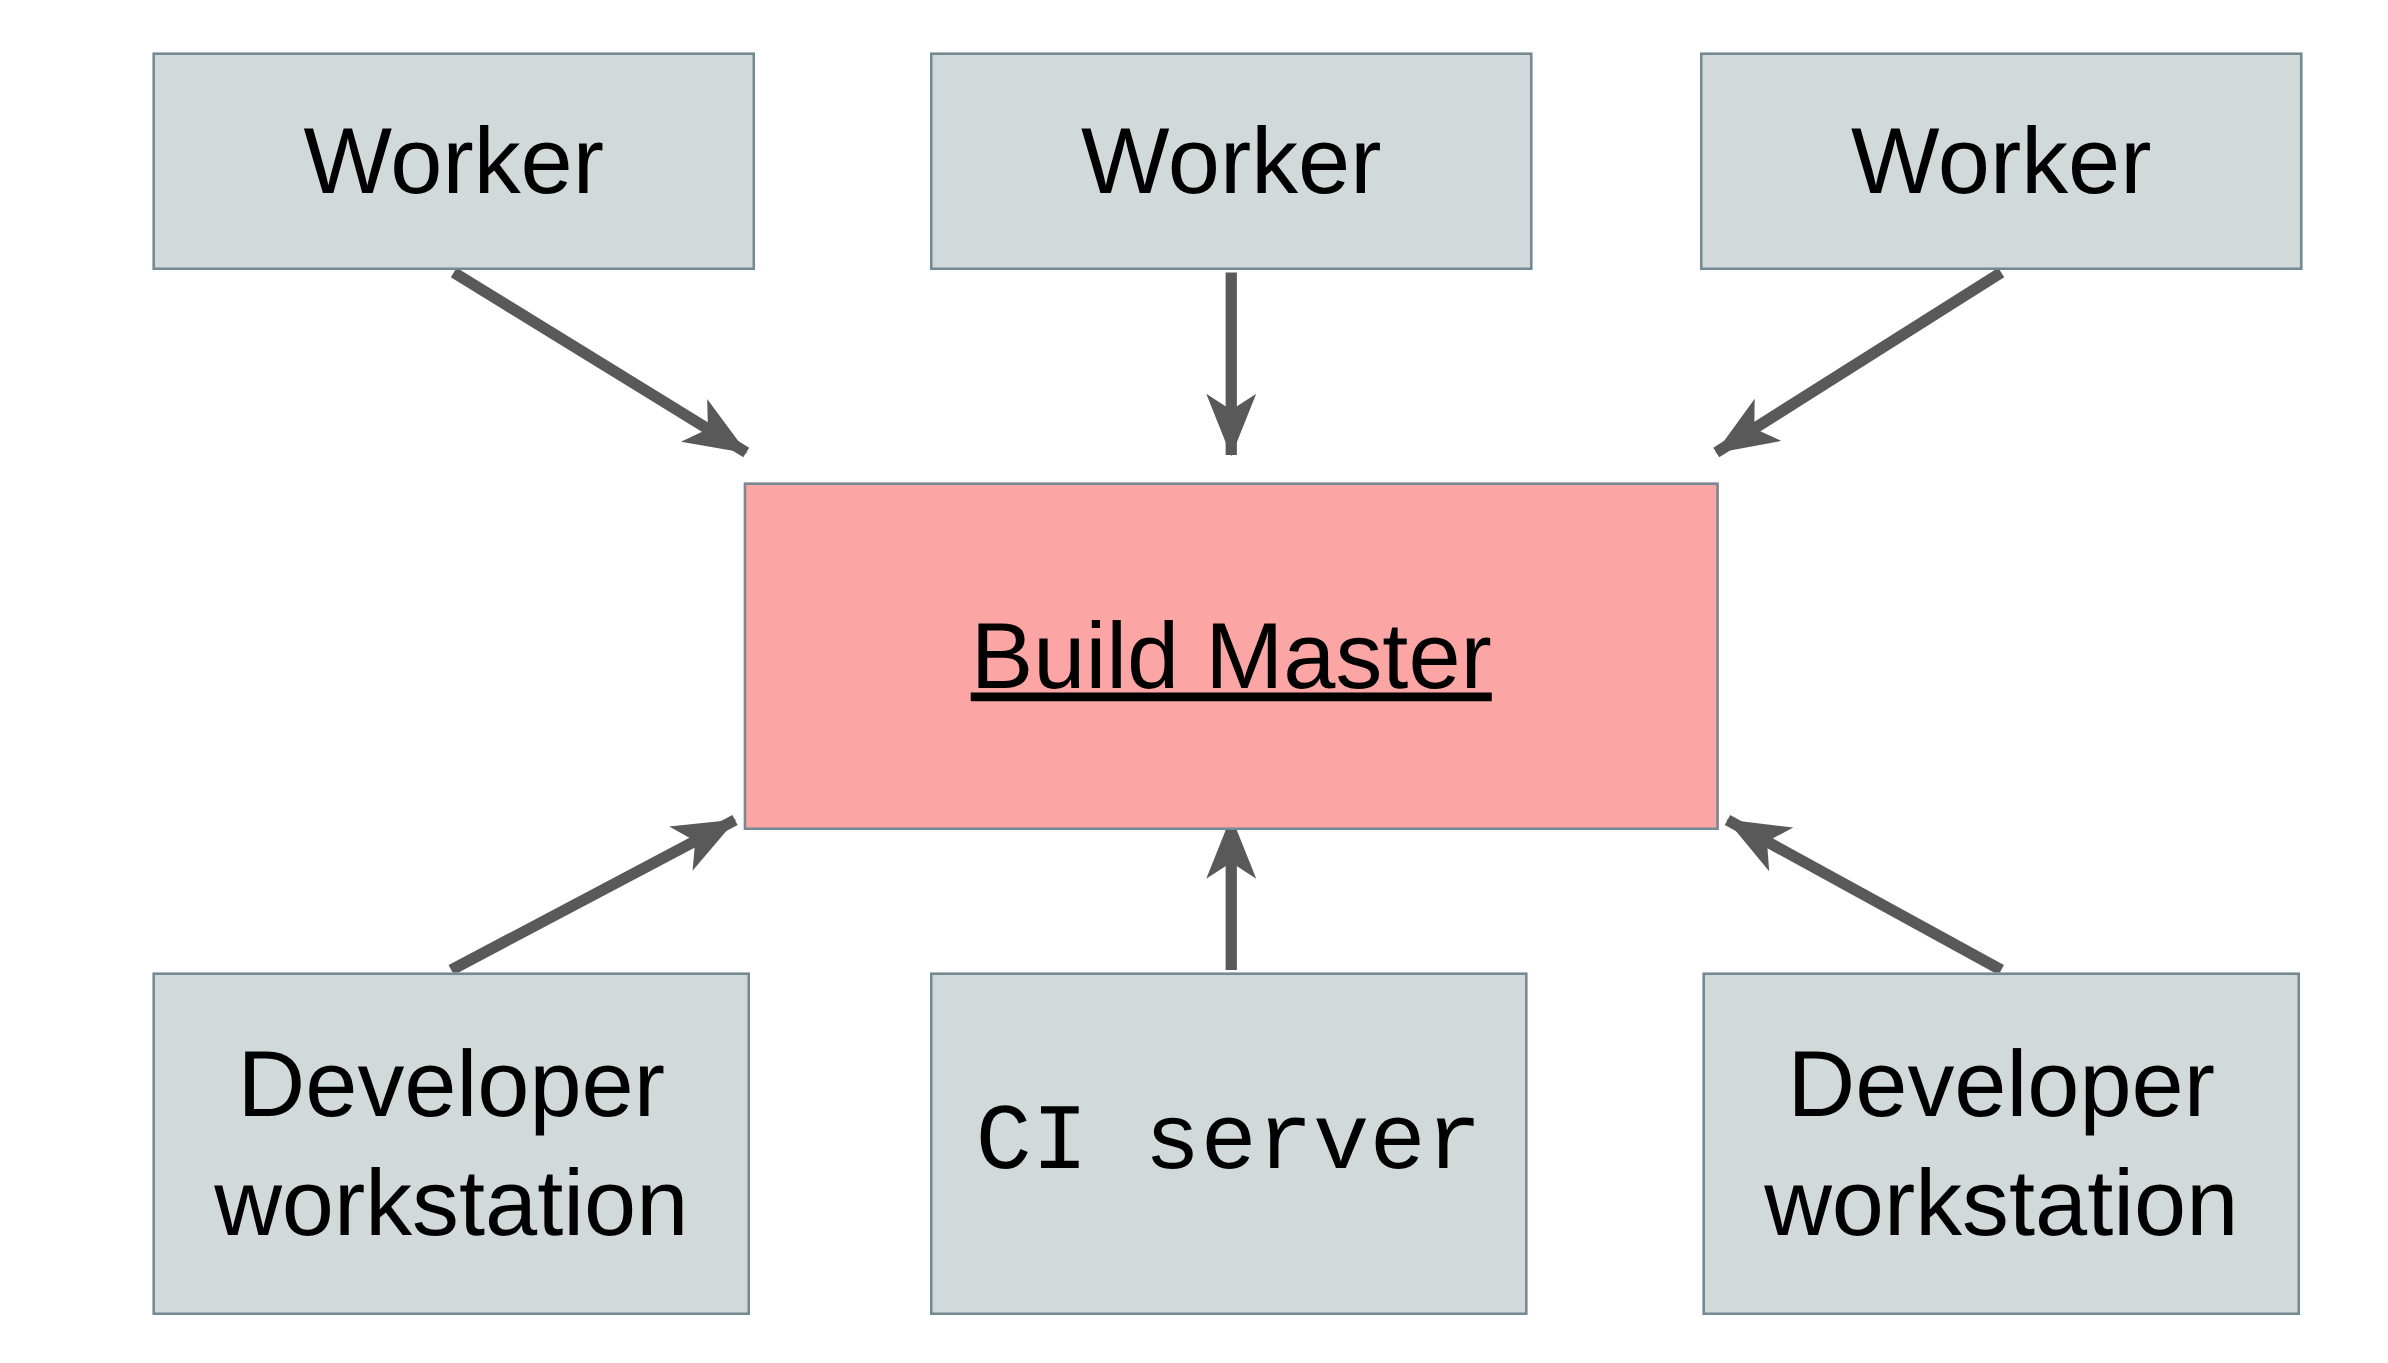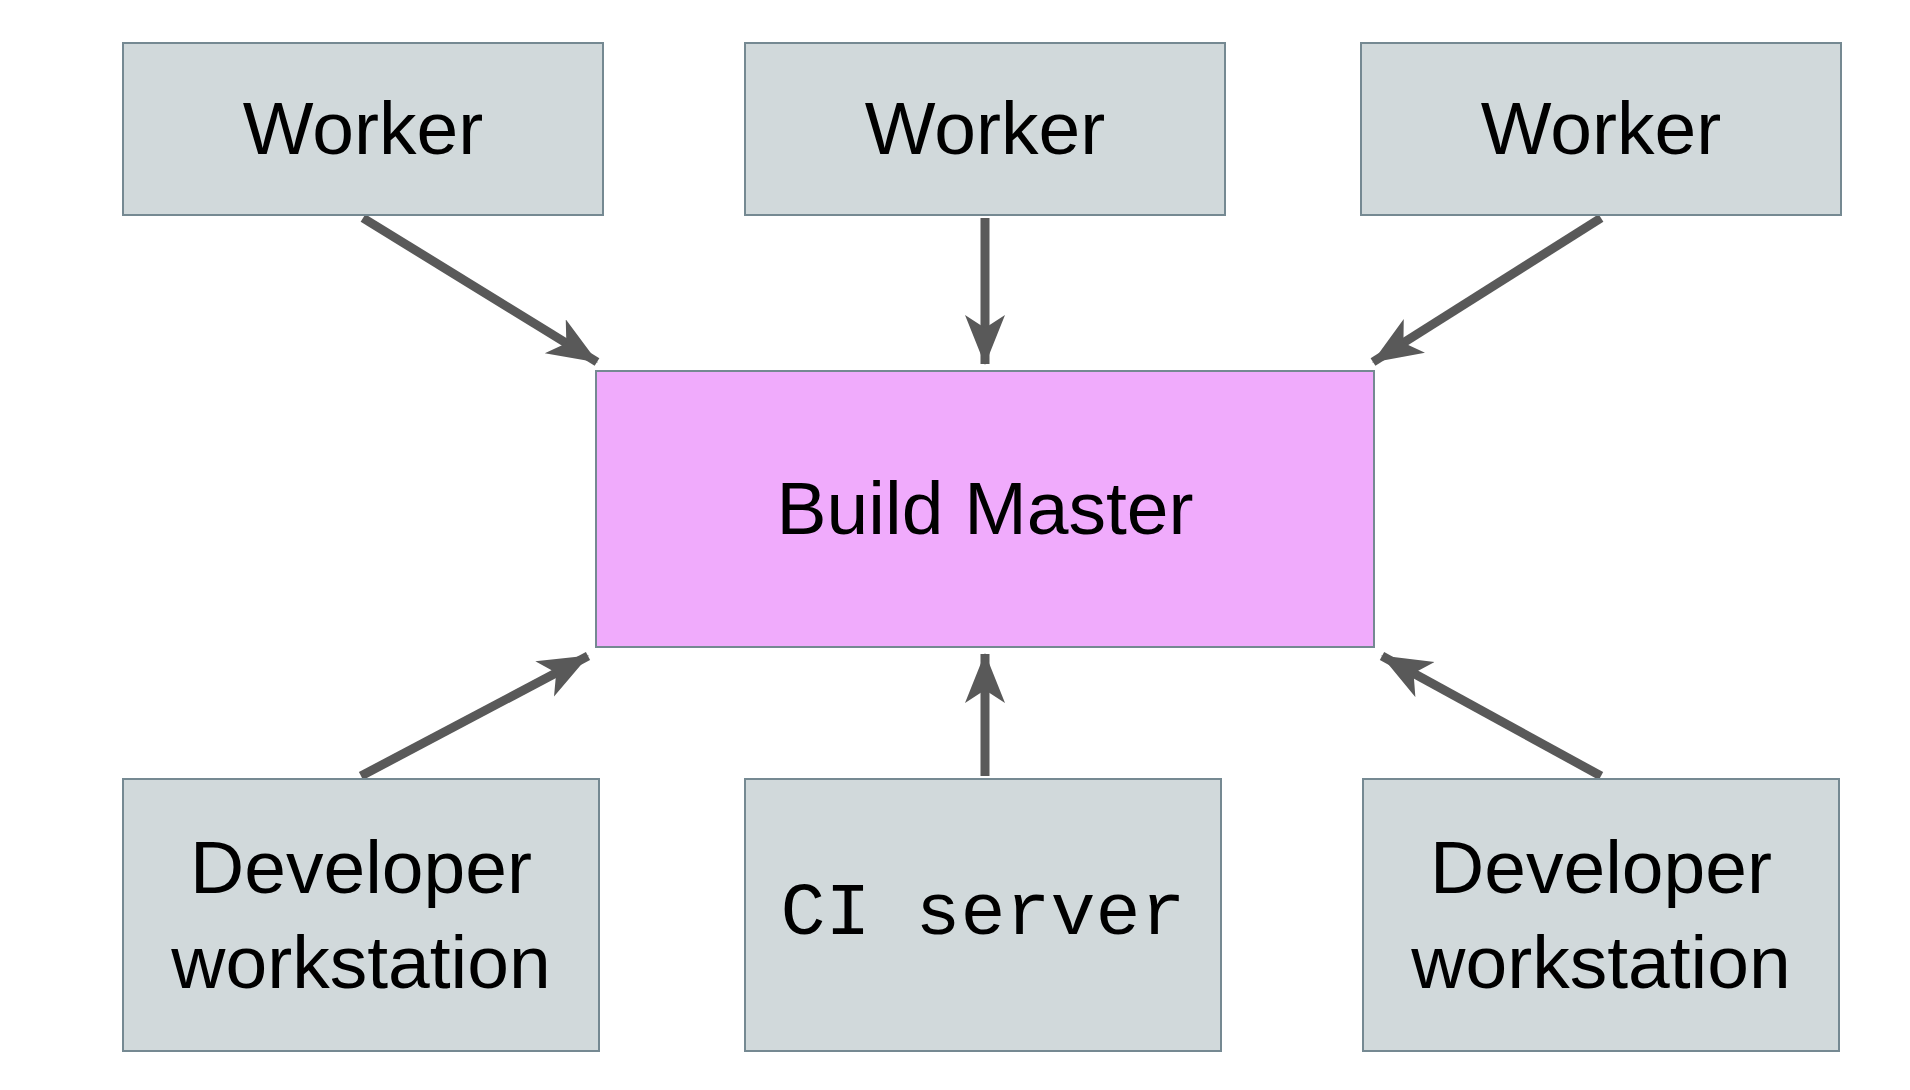--- a/index.html
+++ b/index.html
@@ -64,21 +64,21 @@
   <div id="node-group">
       <div class="node" style="left: 122px; top: 42px; width: 482px; height: 174px; background: rgb(209, 217, 219); border-color: rgb(117, 137, 146);">
         <span class="node-label" style="color: rgb(0, 0, 0);">Worker</span>
       </div>
       <div class="node" style="left: 744px; top: 42px; width: 482px; height: 174px; background: rgb(209, 217, 219); border-color: rgb(117, 137, 146);">
         <span class="node-label" style="color: rgb(0, 0, 0);">Worker</span>
       </div>
       <div class="node" style="left: 1360px; top: 42px; width: 482px; height: 174px; background: rgb(209, 217, 219); border-color: rgb(117, 137, 146);">
         <span class="node-label" style="color: rgb(0, 0, 0);">Worker</span>
       </div>
-      <div class="node" style="left: 595px; top: 370px; width: 780px; height: 278px; background: #f0abfc; border-color: rgb(117, 137, 146);">
+      <div class="node" style="left: 595px; top: 386px; width: 780px; height: 278px; background: #fca5a5; border-color: rgb(117, 137, 146); text-decoration: underline;">
         <span class="node-label" style="color: rgb(0, 0, 0);">Build Master</span>
       </div>
       <div class="node" style="left: 122px; top: 778px; width: 478px; height: 274px; background: rgb(209, 217, 219); border-color: rgb(117, 137, 146);">
         <span class="node-label" style="color: rgb(0, 0, 0);">Developer workstation</span>
       </div>
       <div class="node" style="left: 744px; top: 778px; width: 478px; height: 274px; background: rgb(209, 217, 219); border-color: rgb(117, 137, 146); font-family: Liberation Mono, monospace;">
         <span class="node-label" style="color: rgb(0, 0, 0);">CI server</span>
       </div>
       <div class="node" style="left: 1362px; top: 778px; width: 478px; height: 274px; background: rgb(209, 217, 219); border-color: rgb(117, 137, 146);">
         <span class="node-label" style="color: rgb(0, 0, 0);">Developer workstation</span>

